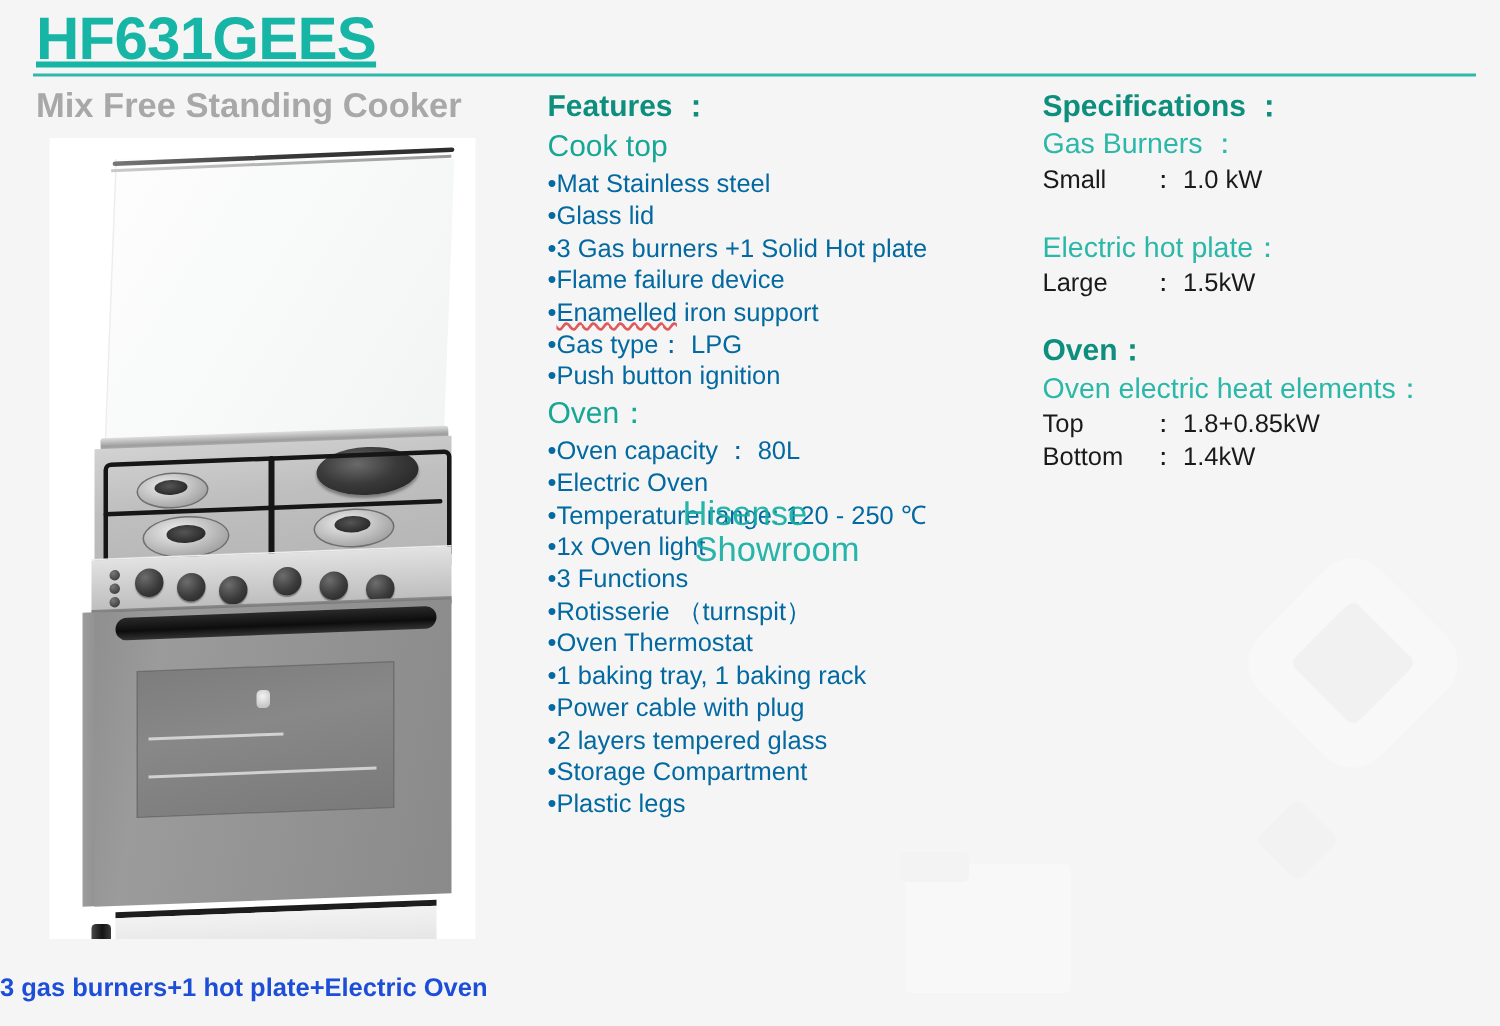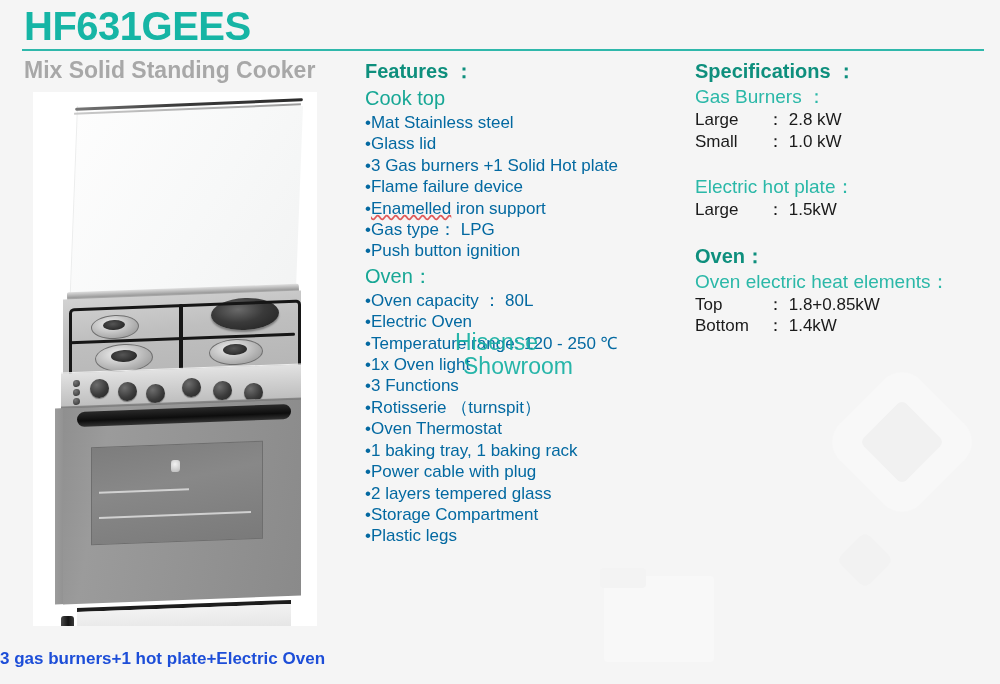--- a/index.html
+++ b/index.html
@@ -50,20 +50,21 @@
   .product-title {
     position: absolute;
     left: 24px;
     top: 4px;
     font-size: 40px;
     font-weight: bold;
     color: #16b5a5;
     letter-spacing: -0.5px;
     line-height: 44px;
     white-space: nowrap;
+    text-decoration: underline;
   }
   .header-rule {
     position: absolute;
     left: 22px;
     top: 49px;
     width: 962px;
     height: 2px;
     background: #2fb8ab;
   }
   .subtitle {
@@ -390,21 +391,21 @@
   <div class="decor-diamond d2"></div>
   <div class="decor-diamond d1"></div>
   <div class="decor-diamond d3"></div>
   <div class="decor-soft s1"></div>
   <div class="decor-soft s2"></div>
 </div>
 
 <div class="header">
   <div class="product-title">HF631GEES</div>
   <div class="header-rule"></div>
-  <div class="subtitle">Mix Solid Standing Cooker</div>
+  <div class="subtitle">Mix Free Standing Cooker</div>
 </div>
 
 <div class="photo-frame">
   <div class="cooker">
     <div class="lid-glass"></div>
     <div class="lid-top-edge"></div>
     <div class="lid-top-edge2"></div>
 
     <div class="cooktop-rail"></div>
     <div class="cooktop"></div>
@@ -472,21 +473,20 @@
   <div class="bullet-line">•Power cable with plug</div>
   <div class="bullet-line">•2 layers tempered glass</div>
   <div class="bullet-line">•Storage Compartment</div>
   <div class="bullet-line">•Plastic legs</div>
 </div>
 
 <div class="col-specs">
   <div class="sec-head">Specifications ：</div>
   <div class="sec-head-light">Gas Burners ：</div>
 
-  <div class="spec-row"><span class="spec-label">Large</span><span>： 2.8 kW</span></div>
   <div class="spec-row"><span class="spec-label">Small</span><span>： 1.0 kW</span></div>
 
   <div class="spec-gap"></div>
 
   <div class="sec-head-light">Electric hot plate：</div>
   <div class="spec-row"><span class="spec-label">Large</span><span>： 1.5kW</span></div>
 
   <div class="spec-gap"></div>
 
   <div class="sec-head">Oven：</div>

